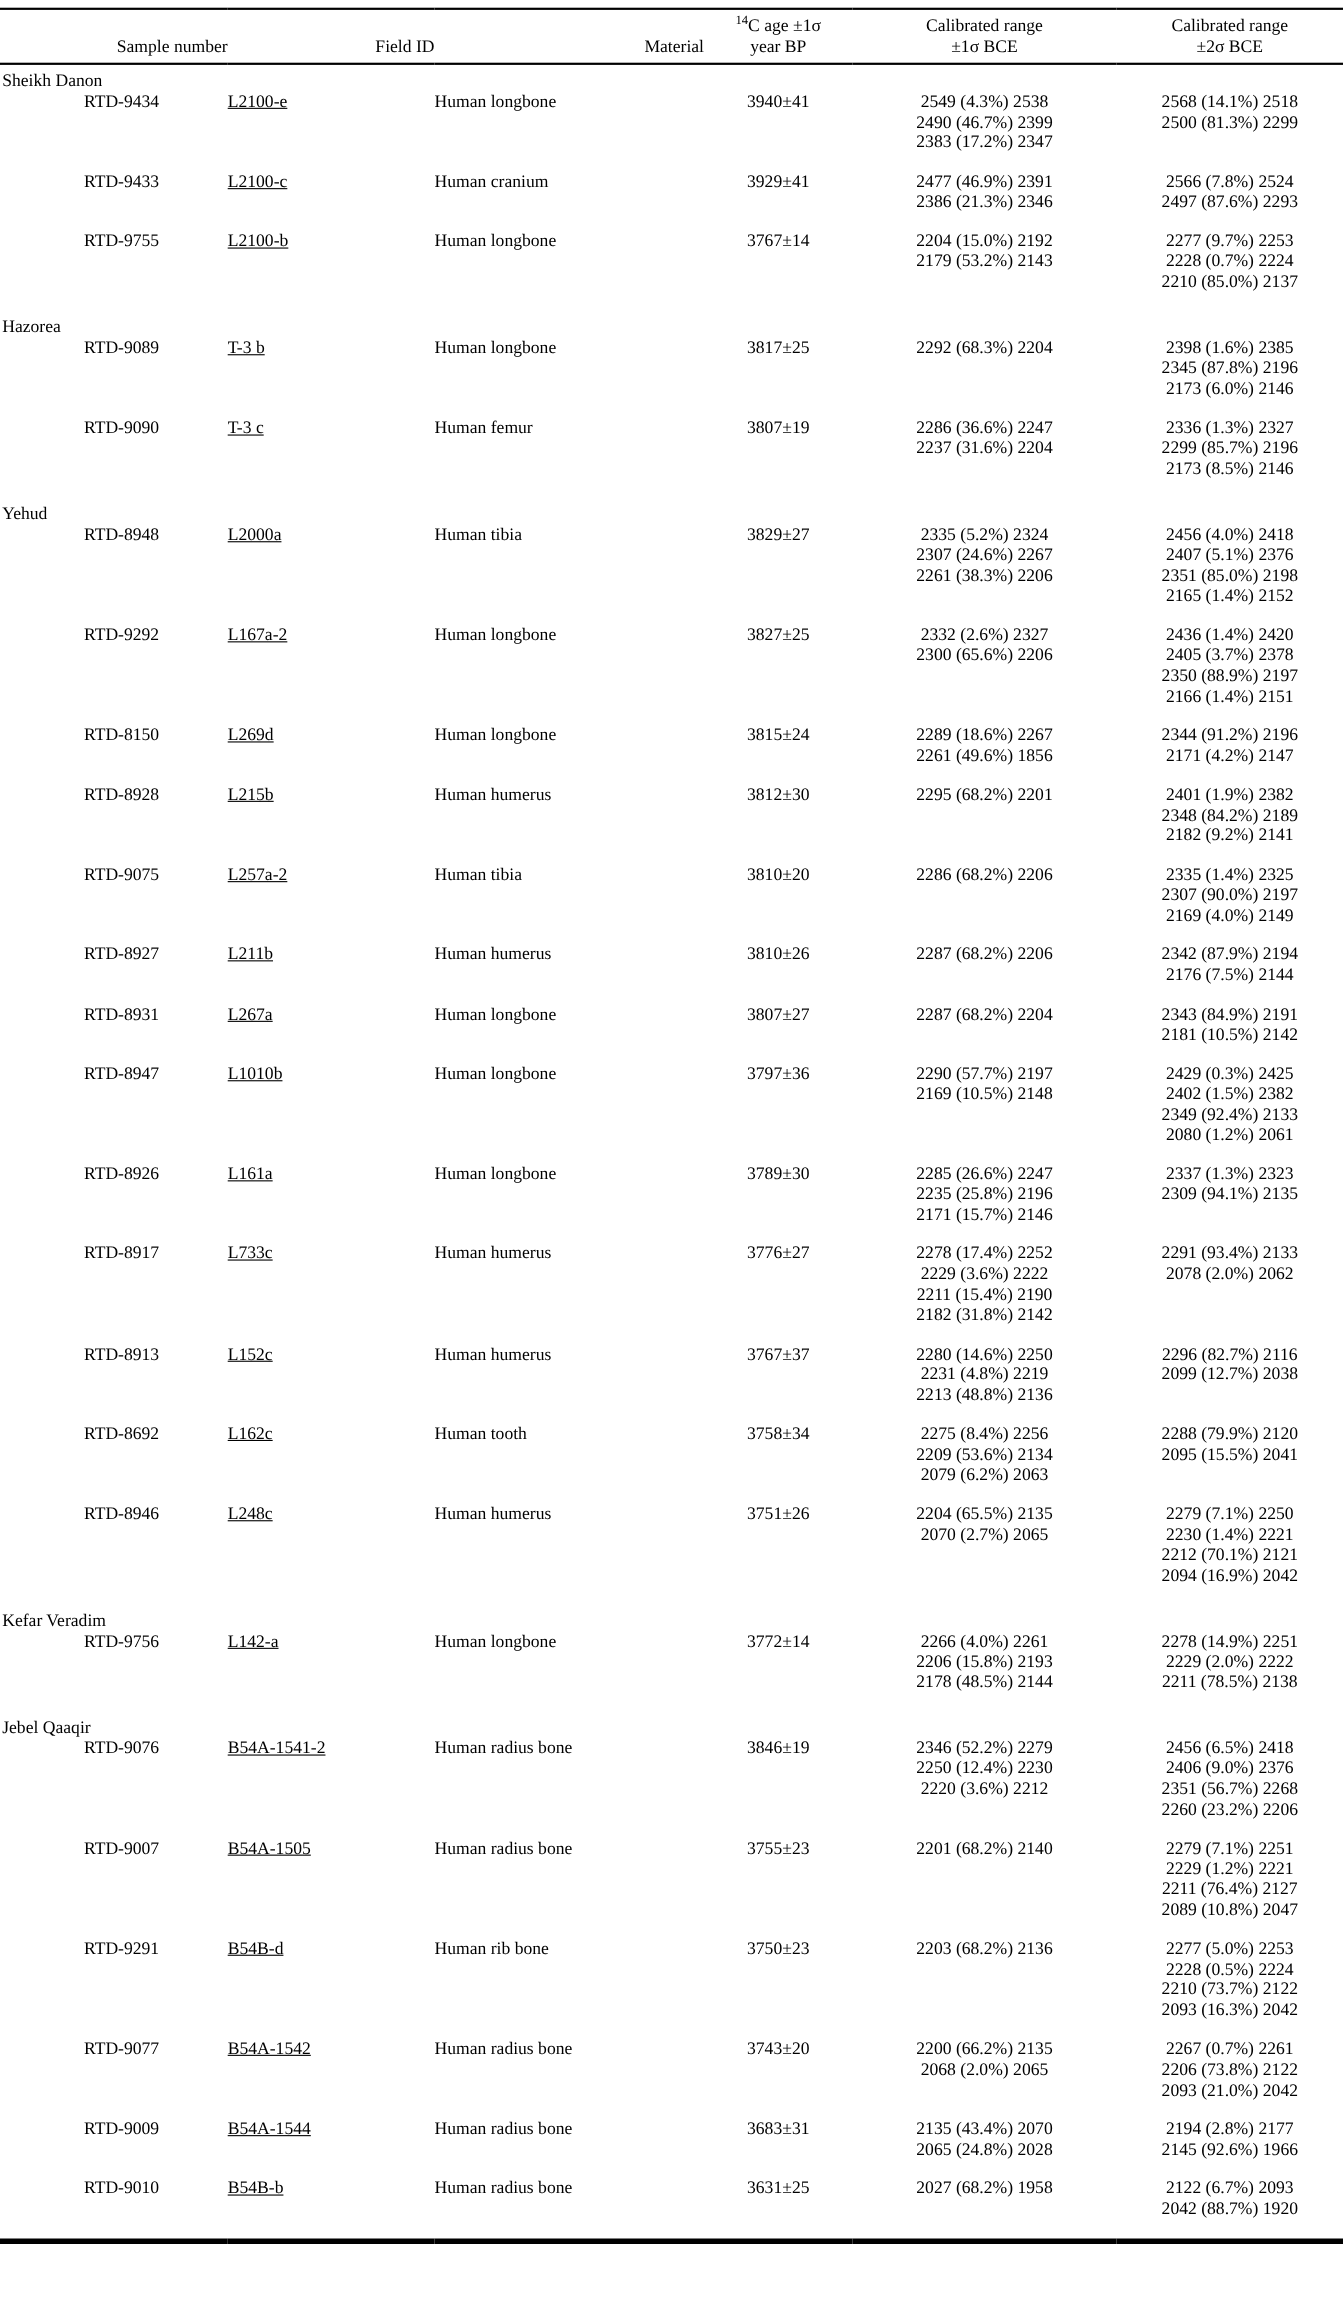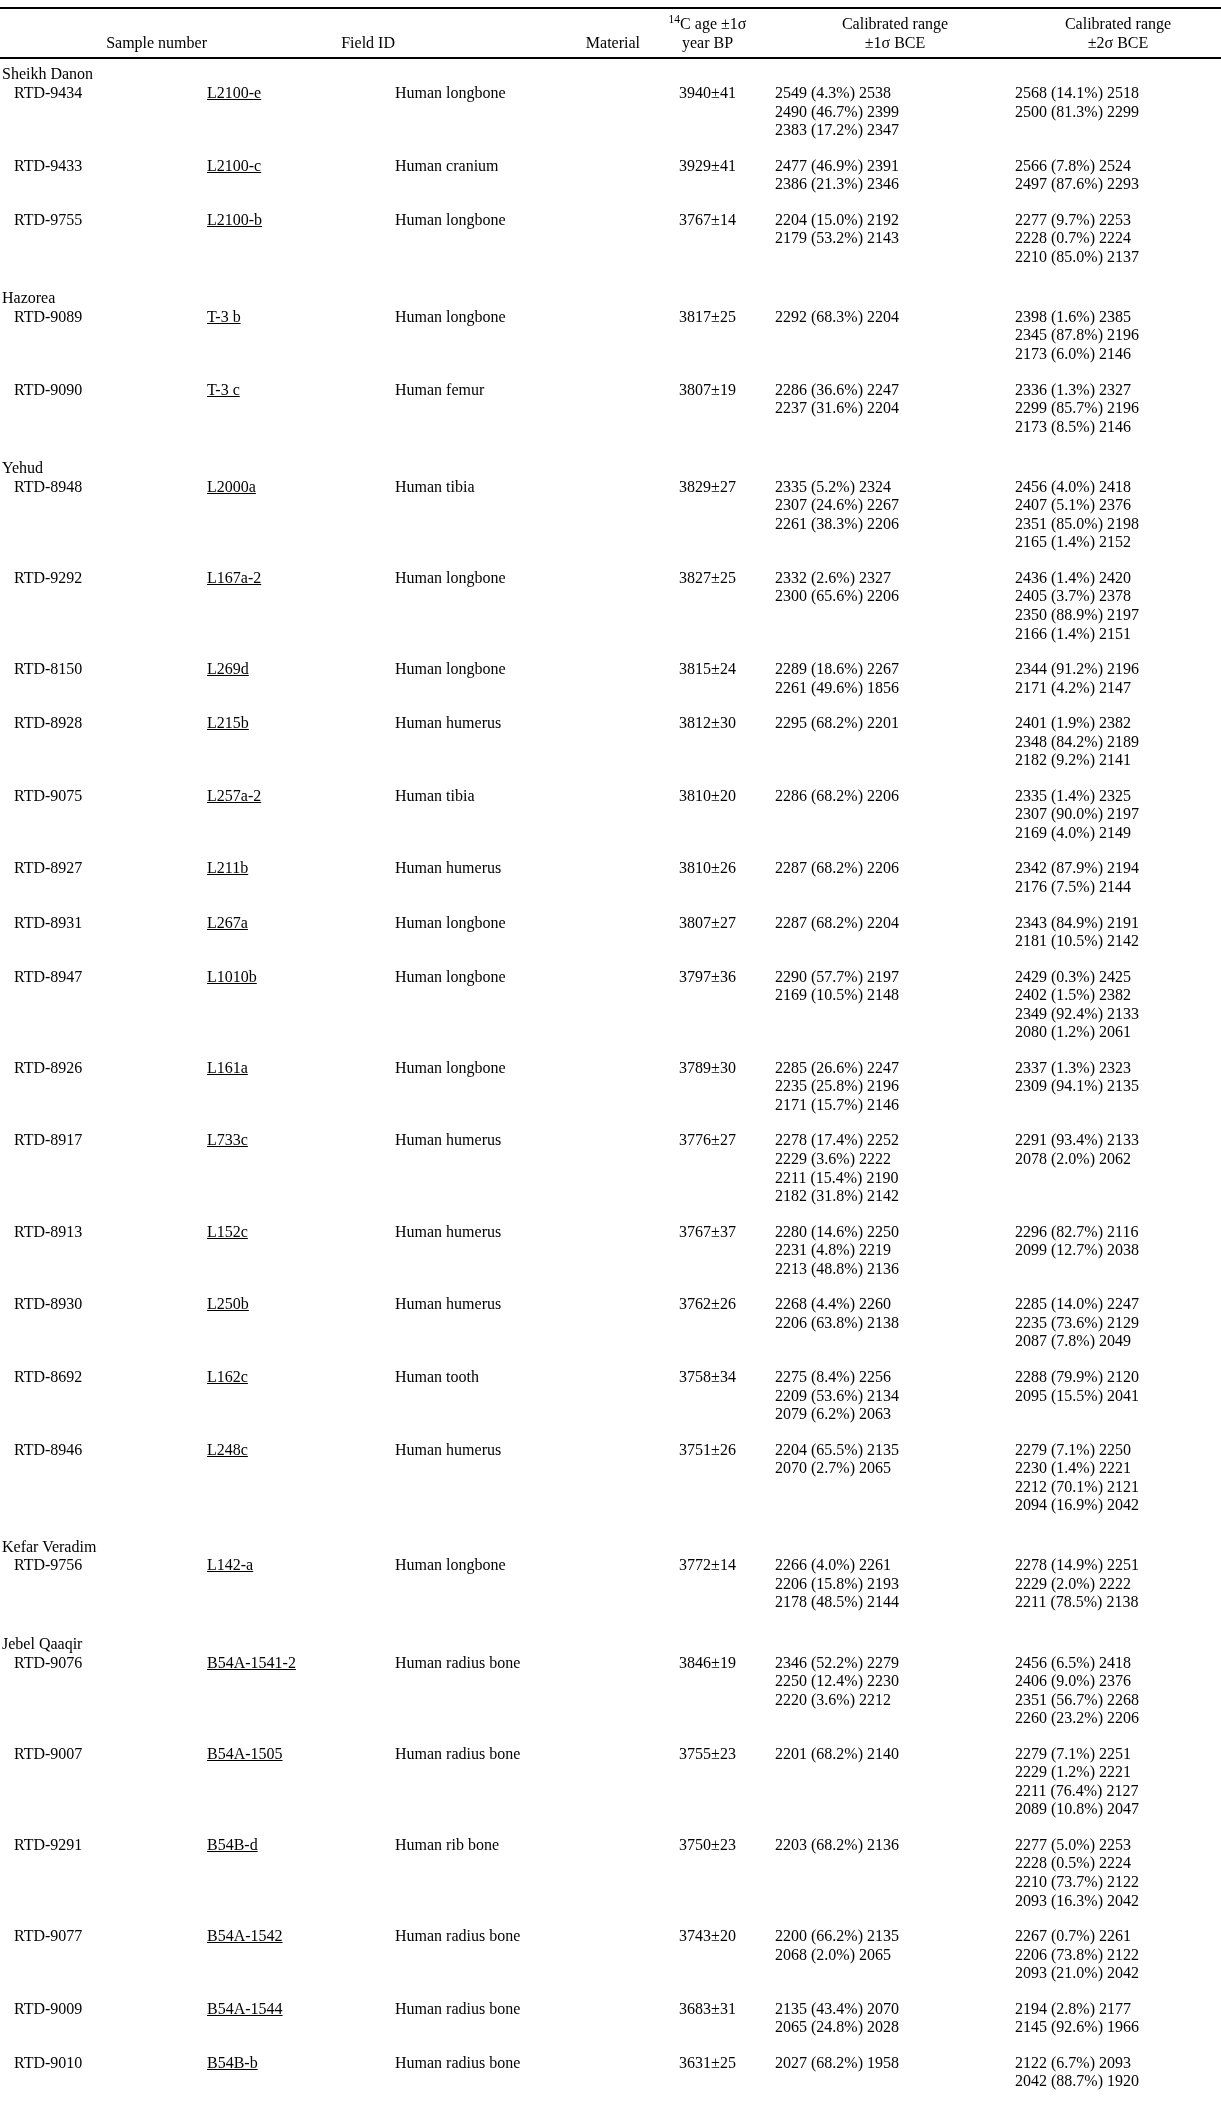--- a/index.html
+++ b/index.html
@@ -40,25 +40,25 @@
   thead th.h-left { text-align: right; }
   thead th.h-center { text-align: center; }
   thead th.h-sample { padding-left: 2px; }
   .h-line { display: block; }
   sup { font-size: 0.72em; }
 
   tbody td {
     vertical-align: top;
     padding: 0 0 17px 0;
   }
-  td.c-sample { text-align: left; padding-left: 14px; }
+  td.c-sample { text-align: center; padding-left: 14px; }
   td.c-field  { text-align: left; text-decoration: underline; }
   td.c-mat    { text-align: left; }
   td.c-age    { text-align: center; }
-  td.c-cal    { text-align: left; }
+  td.c-cal    { text-align: center; }
   td.site {
     text-align: left;
     padding: 6px 0 0 2px;
   }
 </style>
 </head>
 <body>
 
 <table class="rc-table">
   <colgroup>
@@ -328,35 +328,20 @@
           <div>2280 (14.6%) 2250</div>
           <div>2231 (4.8%) 2219</div>
           <div>2213 (48.8%) 2136</div>
         </td>
         <td class="c-cal">
           <div>2296 (82.7%) 2116</div>
           <div>2099 (12.7%) 2038</div>
         </td>
       </tr>
       <tr>
-        <td class="c-sample">RTD-8930</td>
-        <td class="c-field">L250b</td>
-        <td class="c-mat">Human humerus</td>
-        <td class="c-age">3762±26</td>
-        <td class="c-cal">
-          <div>2268 (4.4%) 2260</div>
-          <div>2206 (63.8%) 2138</div>
-        </td>
-        <td class="c-cal">
-          <div>2285 (14.0%) 2247</div>
-          <div>2235 (73.6%) 2129</div>
-          <div>2087 (7.8%) 2049</div>
-        </td>
-      </tr>
-      <tr>
         <td class="c-sample">RTD-8692</td>
         <td class="c-field">L162c</td>
         <td class="c-mat">Human tooth</td>
         <td class="c-age">3758±34</td>
         <td class="c-cal">
           <div>2275 (8.4%) 2256</div>
           <div>2209 (53.6%) 2134</div>
           <div>2079 (6.2%) 2063</div>
         </td>
         <td class="c-cal">

